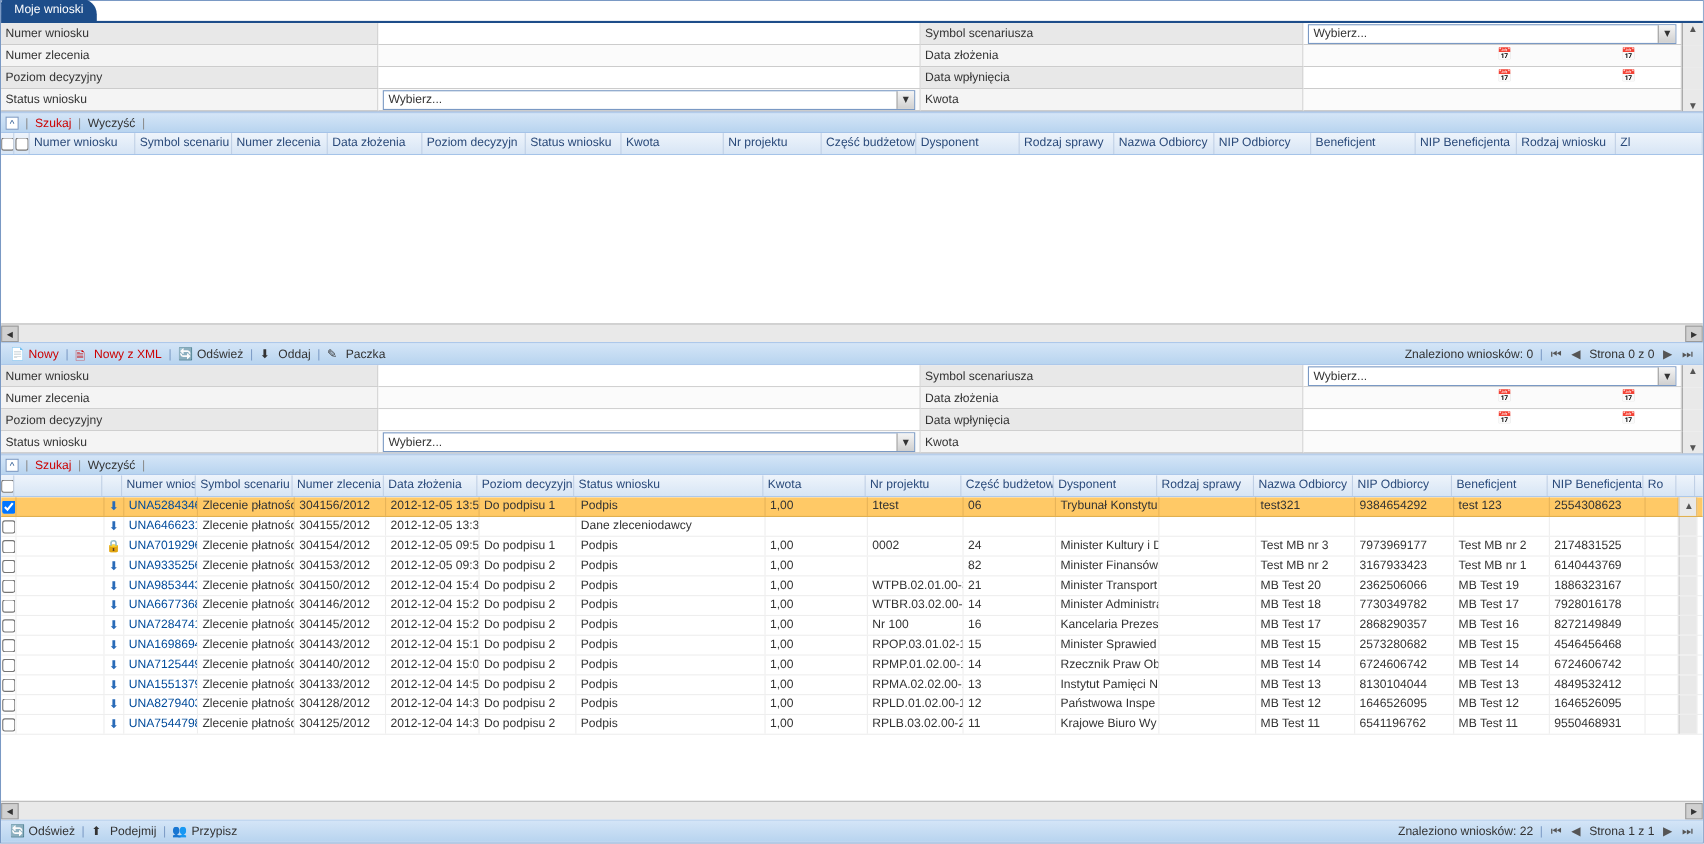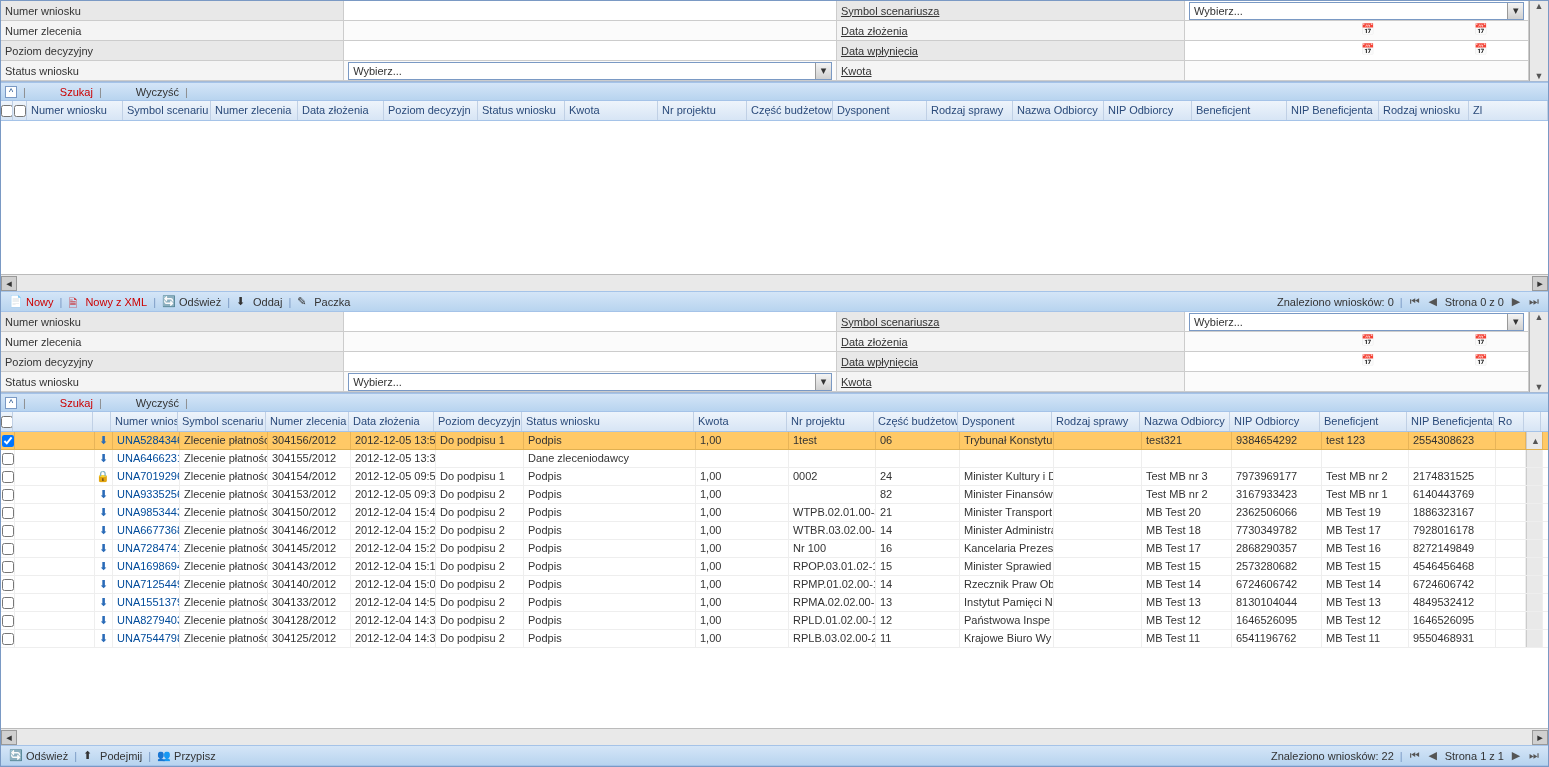--- a/index.html
+++ b/index.html
@@ -13,34 +13,34 @@
 
 .filter-form { display: flex; flex-direction: column; border-bottom: 1px solid #a5b9d4; }
 .filter-row { display: flex; height: 20px; }
 .cell { border-right: 1px solid #ccc; border-bottom: 1px solid #ccc; display: flex; align-items: center; padding: 0 4px; }
 .cell.label { background: #e8e8e8; }
 .cell.value { background: #fff; }
 .filter-row:nth-child(even) .cell.label { background: #f4f4f4; }
 .filter-row:nth-child(even) .cell.value { background: #fbfbfb; }
 .c1 { width: 346px; }
 .c2 { width: 497px; }
-.c3 { width: 351px; text-decoration: underline; }
+.c3 { width: 351px; }
 .c4 { width: 347px; position: relative; }
 .scrollv { width: 19px; border-left: 1px solid #aaa; background: #e9e9e9; display:flex; flex-direction:column; align-items:center; justify-content:flex-start; }
 .select-mock { width: 100%; height: 18px; border: 1px solid #7a99c4; background: #fff; display: flex; align-items: center; padding: 0 4px; position: relative; }
 .select-mock .arrow { position: absolute; right: 0; top: 0; width: 16px; height: 16px; background: linear-gradient(#f4f4f4,#d0d0d0); border-left: 1px solid #999; display:flex; align-items:center; justify-content:center; }
 .cal-icon { width: 14px; height: 14px; color: #2a6bb8; display:inline-block; }
 .cal-wrap { position:absolute; display:flex; gap:120px; left: 176px; top:2px;}
 .cal-wrap2 { position:absolute; display:flex; gap:120px; right: 40px; top:2px;}
 
 
 .action-bar { height: 19px; background: linear-gradient(#d4e5f7, #b8d4ef); border-top: 1px solid #a5c3e8; border-bottom: 1px solid #a5c3e8; display: flex; align-items: center; padding: 0 4px; gap: 6px; }
 .action-bar .sep { color: #888; }
 .action-bar .toggle { width: 12px; height: 12px; border:1px solid #7a99c4; background:#fff; display:flex; align-items:center; justify-content:center; color:#1d4d8a; font-size:9px;}
-.action-bar a { cursor: pointer; margin-left: 28px; }
+.action-bar a { cursor: pointer; }
 .red { color: #c00; }
 
 
 .toolbar { height: 21px; background: linear-gradient(#d4e5f7, #b8d4ef); border-top:1px solid #a5c3e8; border-bottom:1px solid #a5c3e8; display:flex; align-items:center; padding: 0 8px; gap:6px; }
 .toolbar .sep { color: #7a99c4; }
 .toolbar a { cursor:pointer; display:flex; align-items:center; gap:3px;}
 .toolbar .right { margin-left:auto; display:flex; align-items:center; gap:6px; }
 .nav-btn { width:12px; height:12px; display:inline-flex; align-items:center; justify-content:center; color:#555; cursor:pointer; }
 .ico { width:14px; height:14px; display:inline-block; }
 
@@ -76,20 +76,23 @@
 
 
 .panel { display:flex; flex-direction:column; }
 </style>
 </head>
 <body>
 
 <div class="page">
 
   <div class="panel">
+    <div class="tab-bar">
+      <div class="tab">Moje wnioski</div>
+    </div>
 
     <div class="filter-form">
       <div class="filter-row">
         <div class="cell label c1">Numer wniosku</div>
         <div class="cell value c2"></div>
         <div class="cell label c3">Symbol scenariusza</div>
         <div class="cell value c4">
           <div class="select-mock">
               <span>Wybierz...</span>
               <span class="arrow">▾</span>

